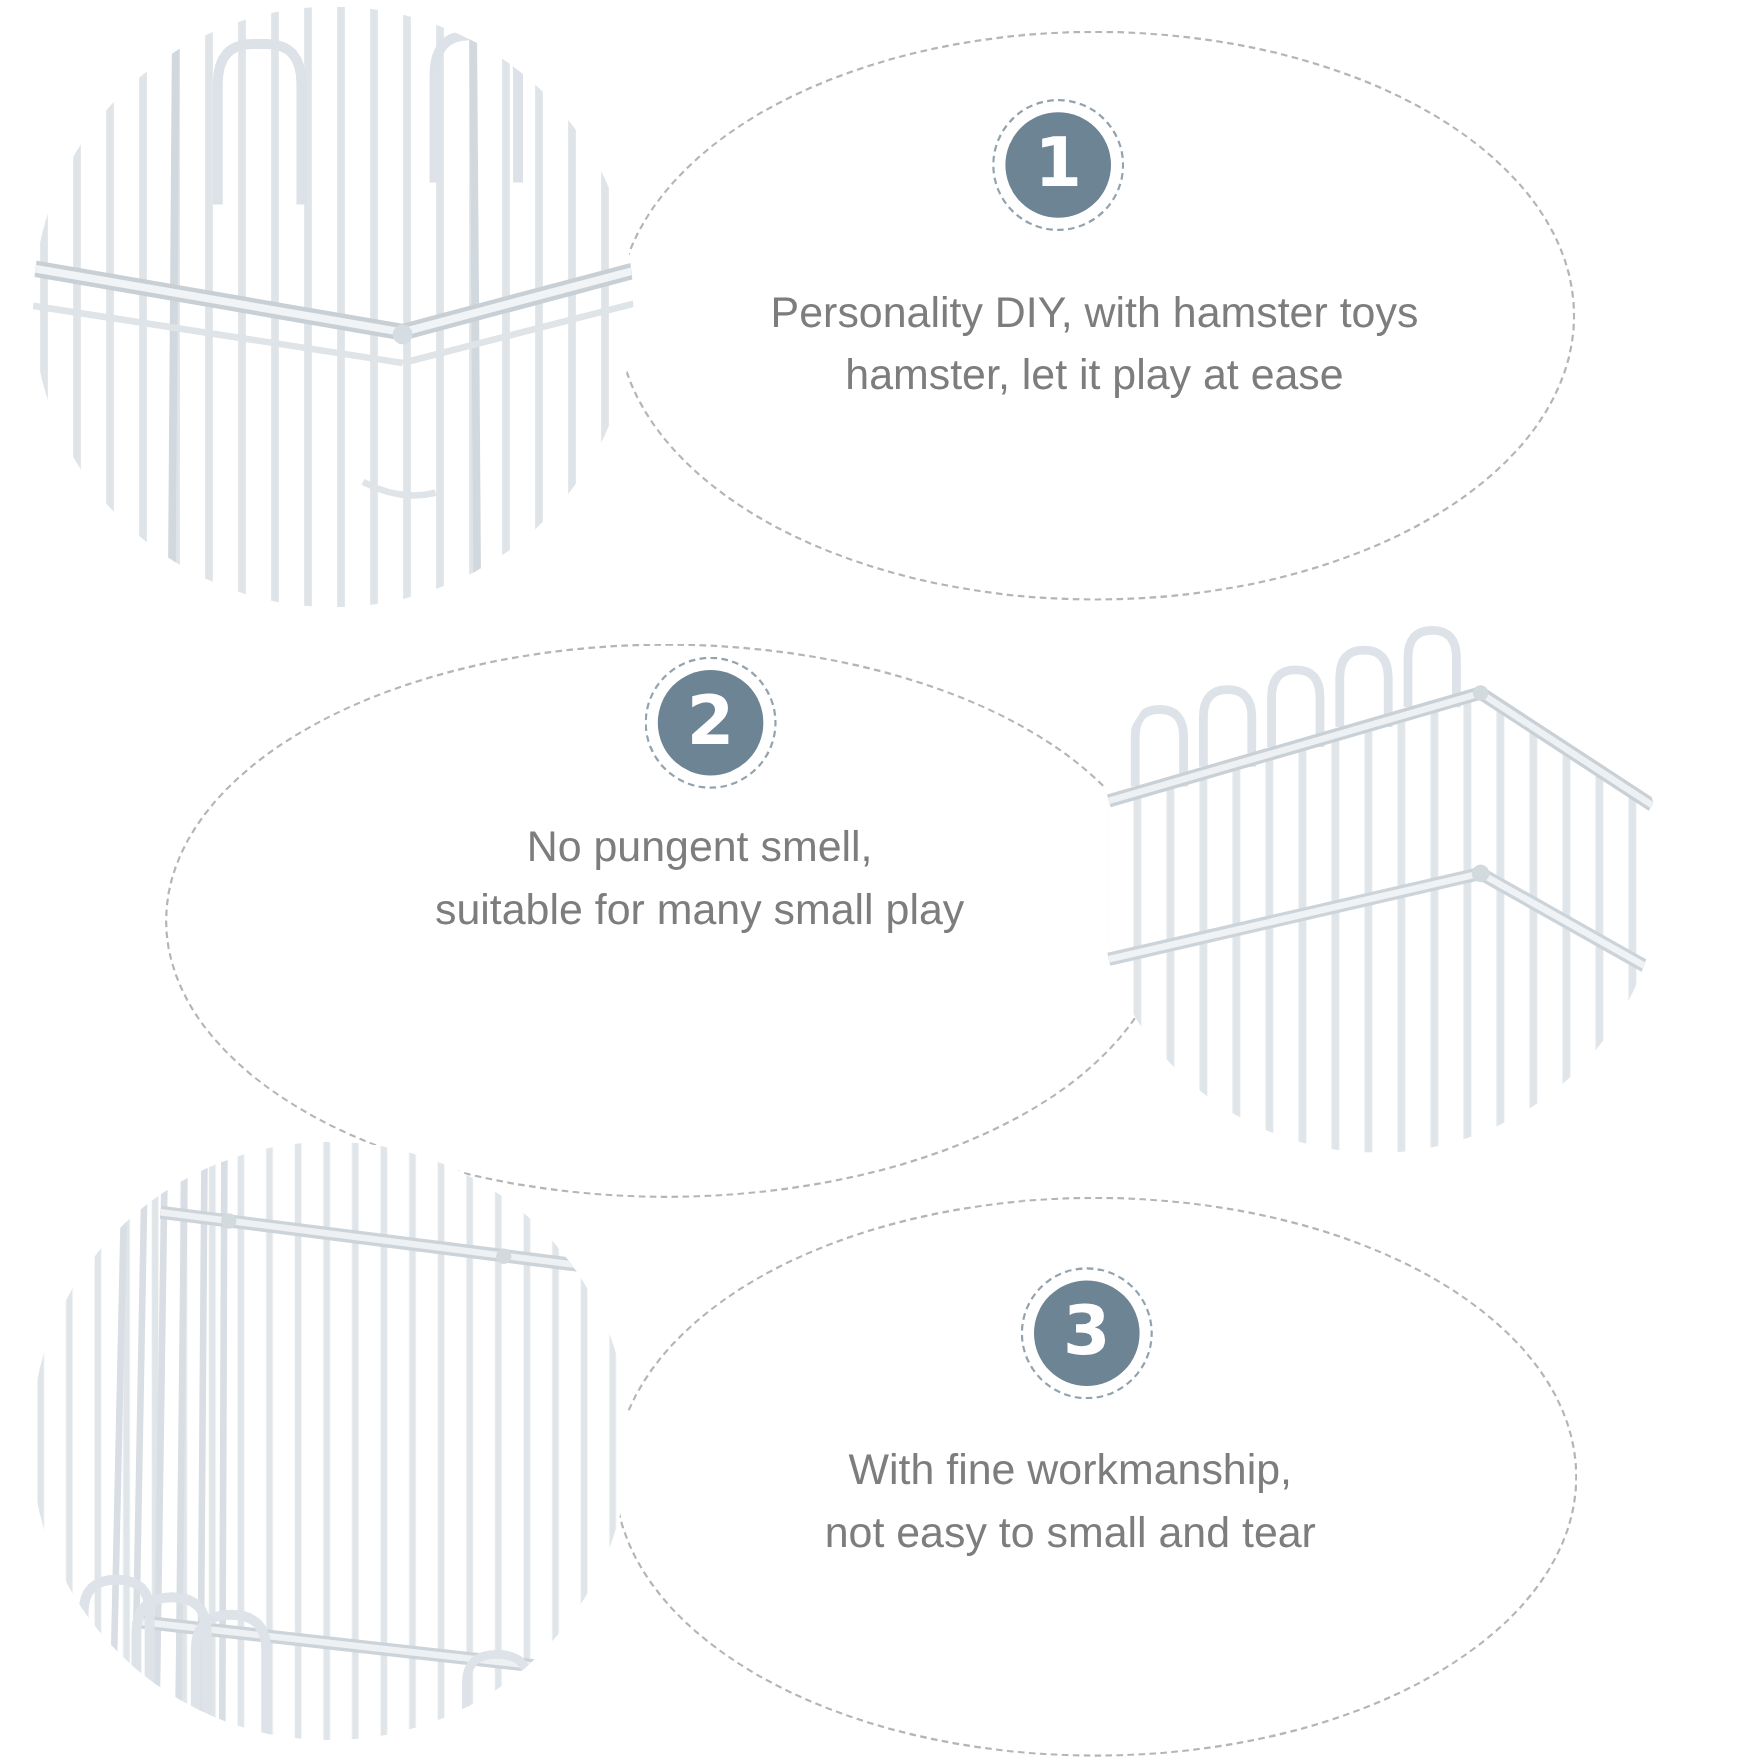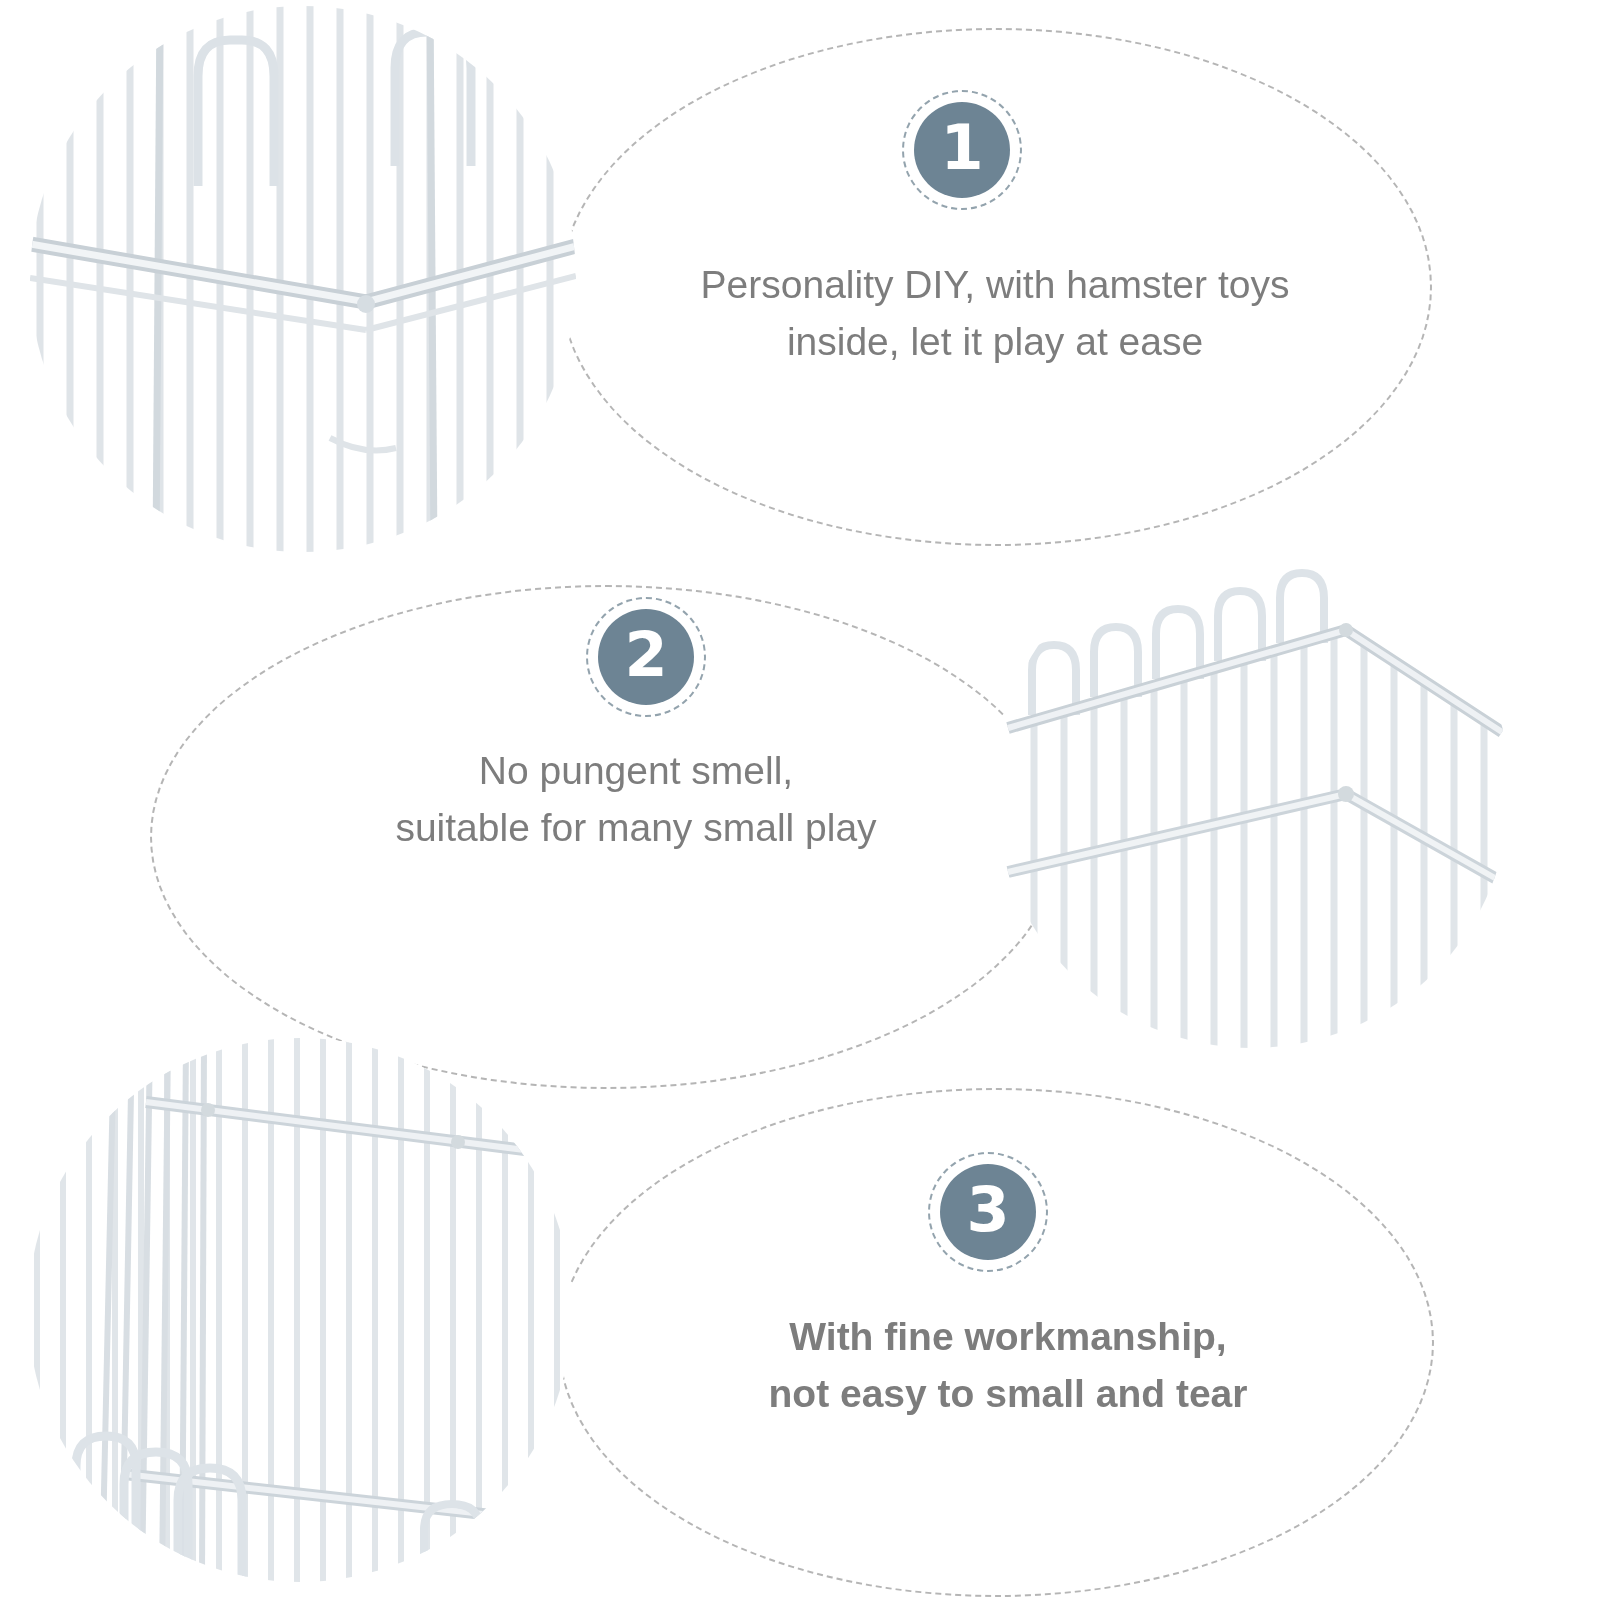--- a/index.html
+++ b/index.html
@@ -67,21 +67,21 @@
     position:absolute;
     width:800px;
     text-align:center;
     color:#7d7d7d;
     font-size:39px;
     line-height:57px;
     z-index:3;
   }
   .c1{left:595px;top:256px;}
   .c2{left:236px;top:742px;}
-  .c3{left:608px;top:1308px;font-weight:bold;}
+  .c3{left:573px;top:1308px;}
 </style>
 </head>
 <body>
 
 <div class="canvas">
 
   <div class="ellipse e1"></div>
   <div class="ellipse e2"></div>
   <div class="ellipse e3"></div>
 
@@ -158,21 +158,21 @@
     </svg>
   </div>
 
   <div class="badge b1">
     <div class="badge-inner">
       <span>1</span>
     </div>
   </div>
   <div class="caption c1">
     <div>Personality DIY, with hamster toys</div>
-    <div>inside, let it play at ease</div>
+    <div>hamster, let it play at ease</div>
   </div>
 
   <div class="badge b2">
     <div class="badge-inner">
       <span>2</span>
     </div>
   </div>
   <div class="caption c2">
     <div>No pungent smell,</div>
     <div>suitable for many small play</div>

